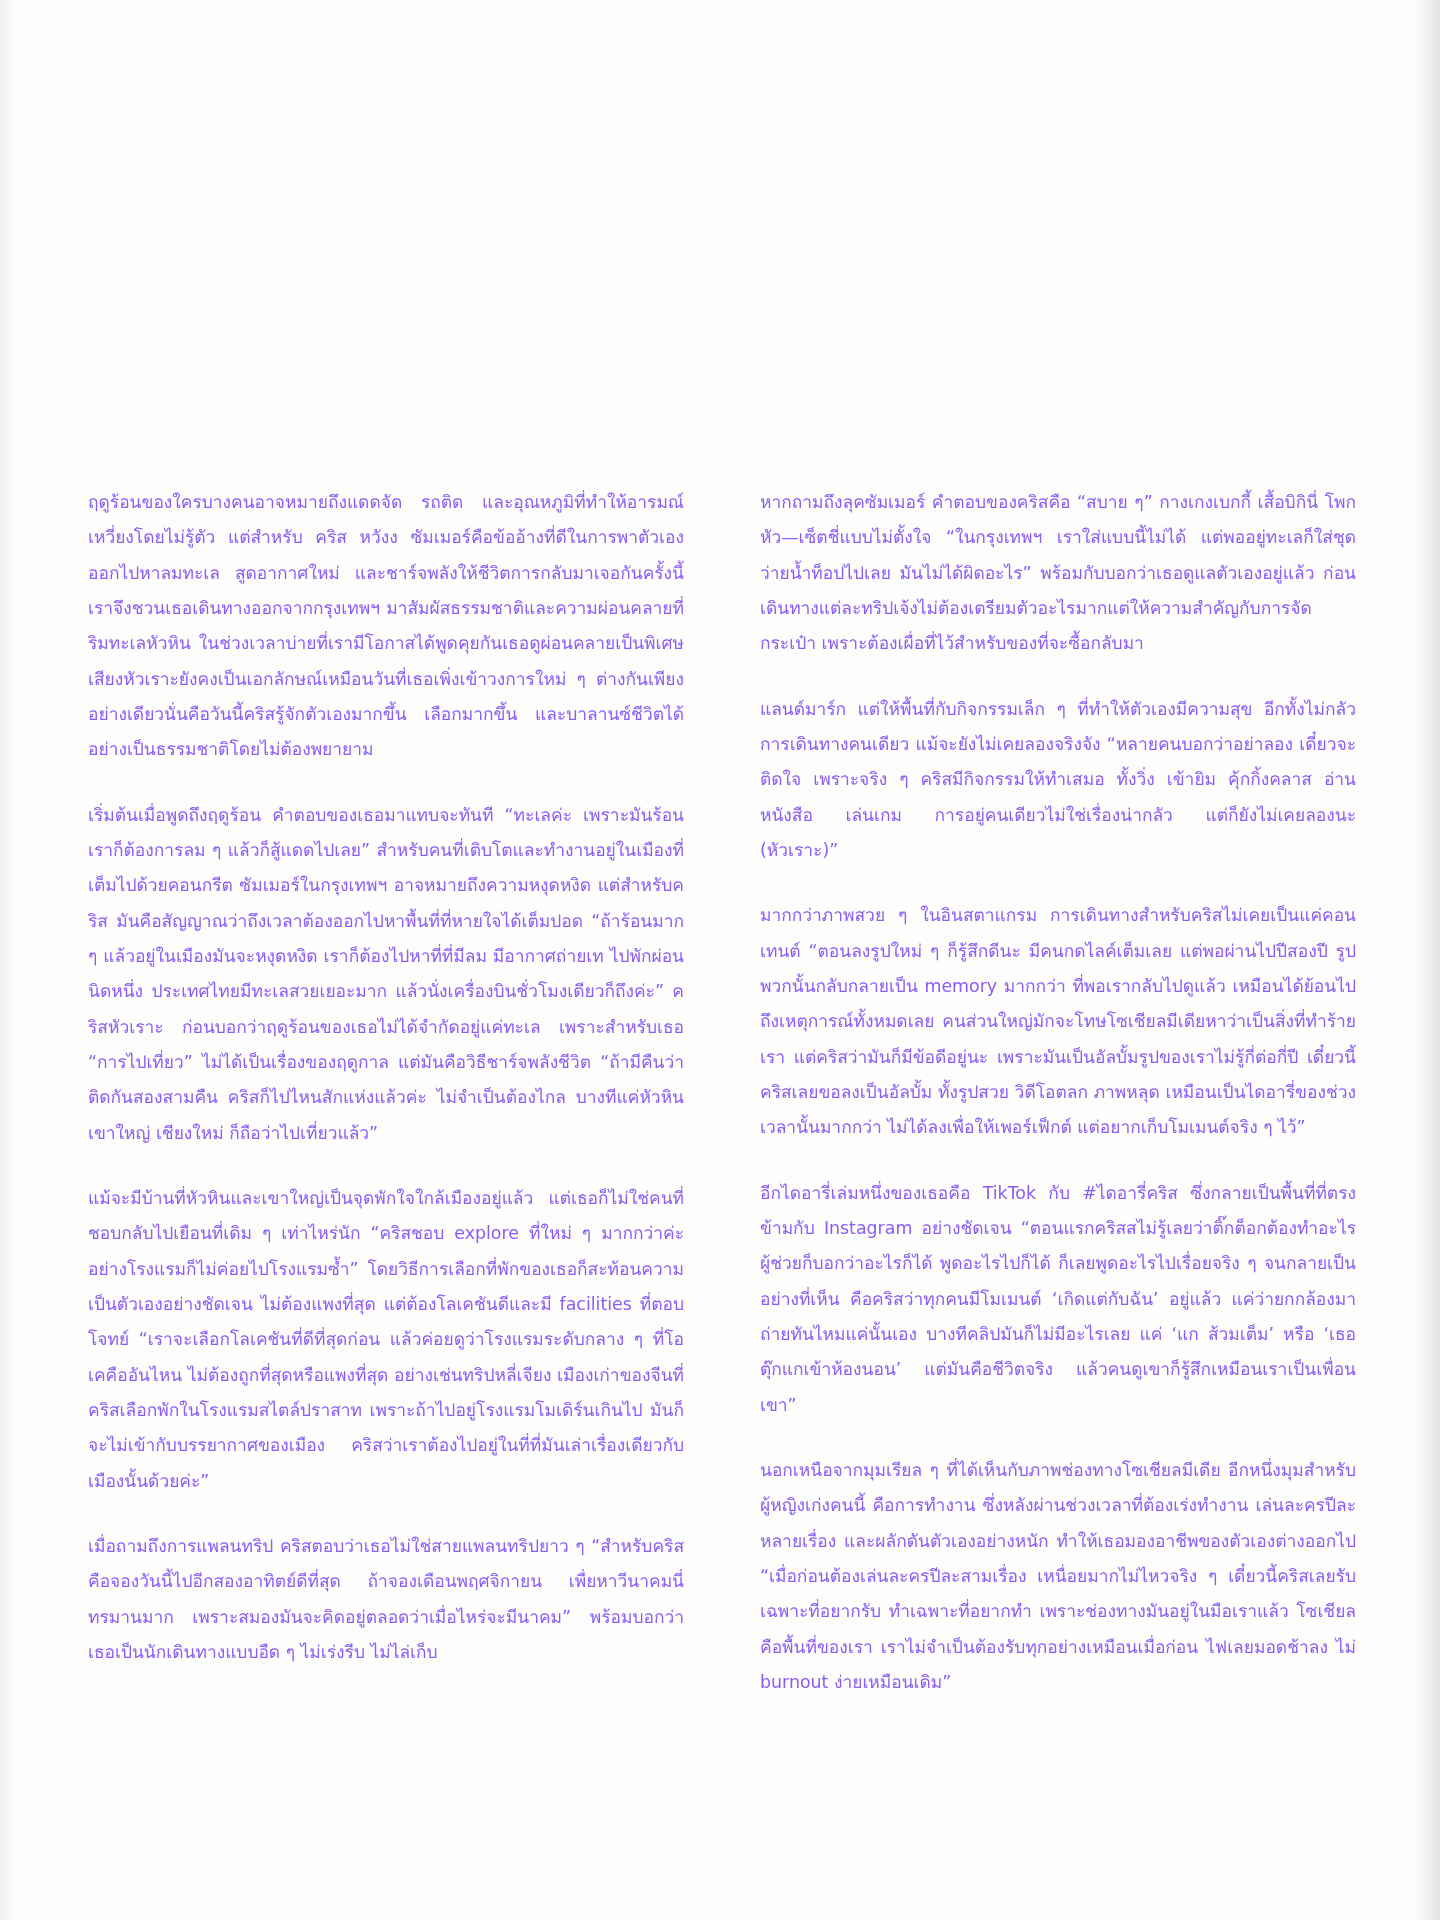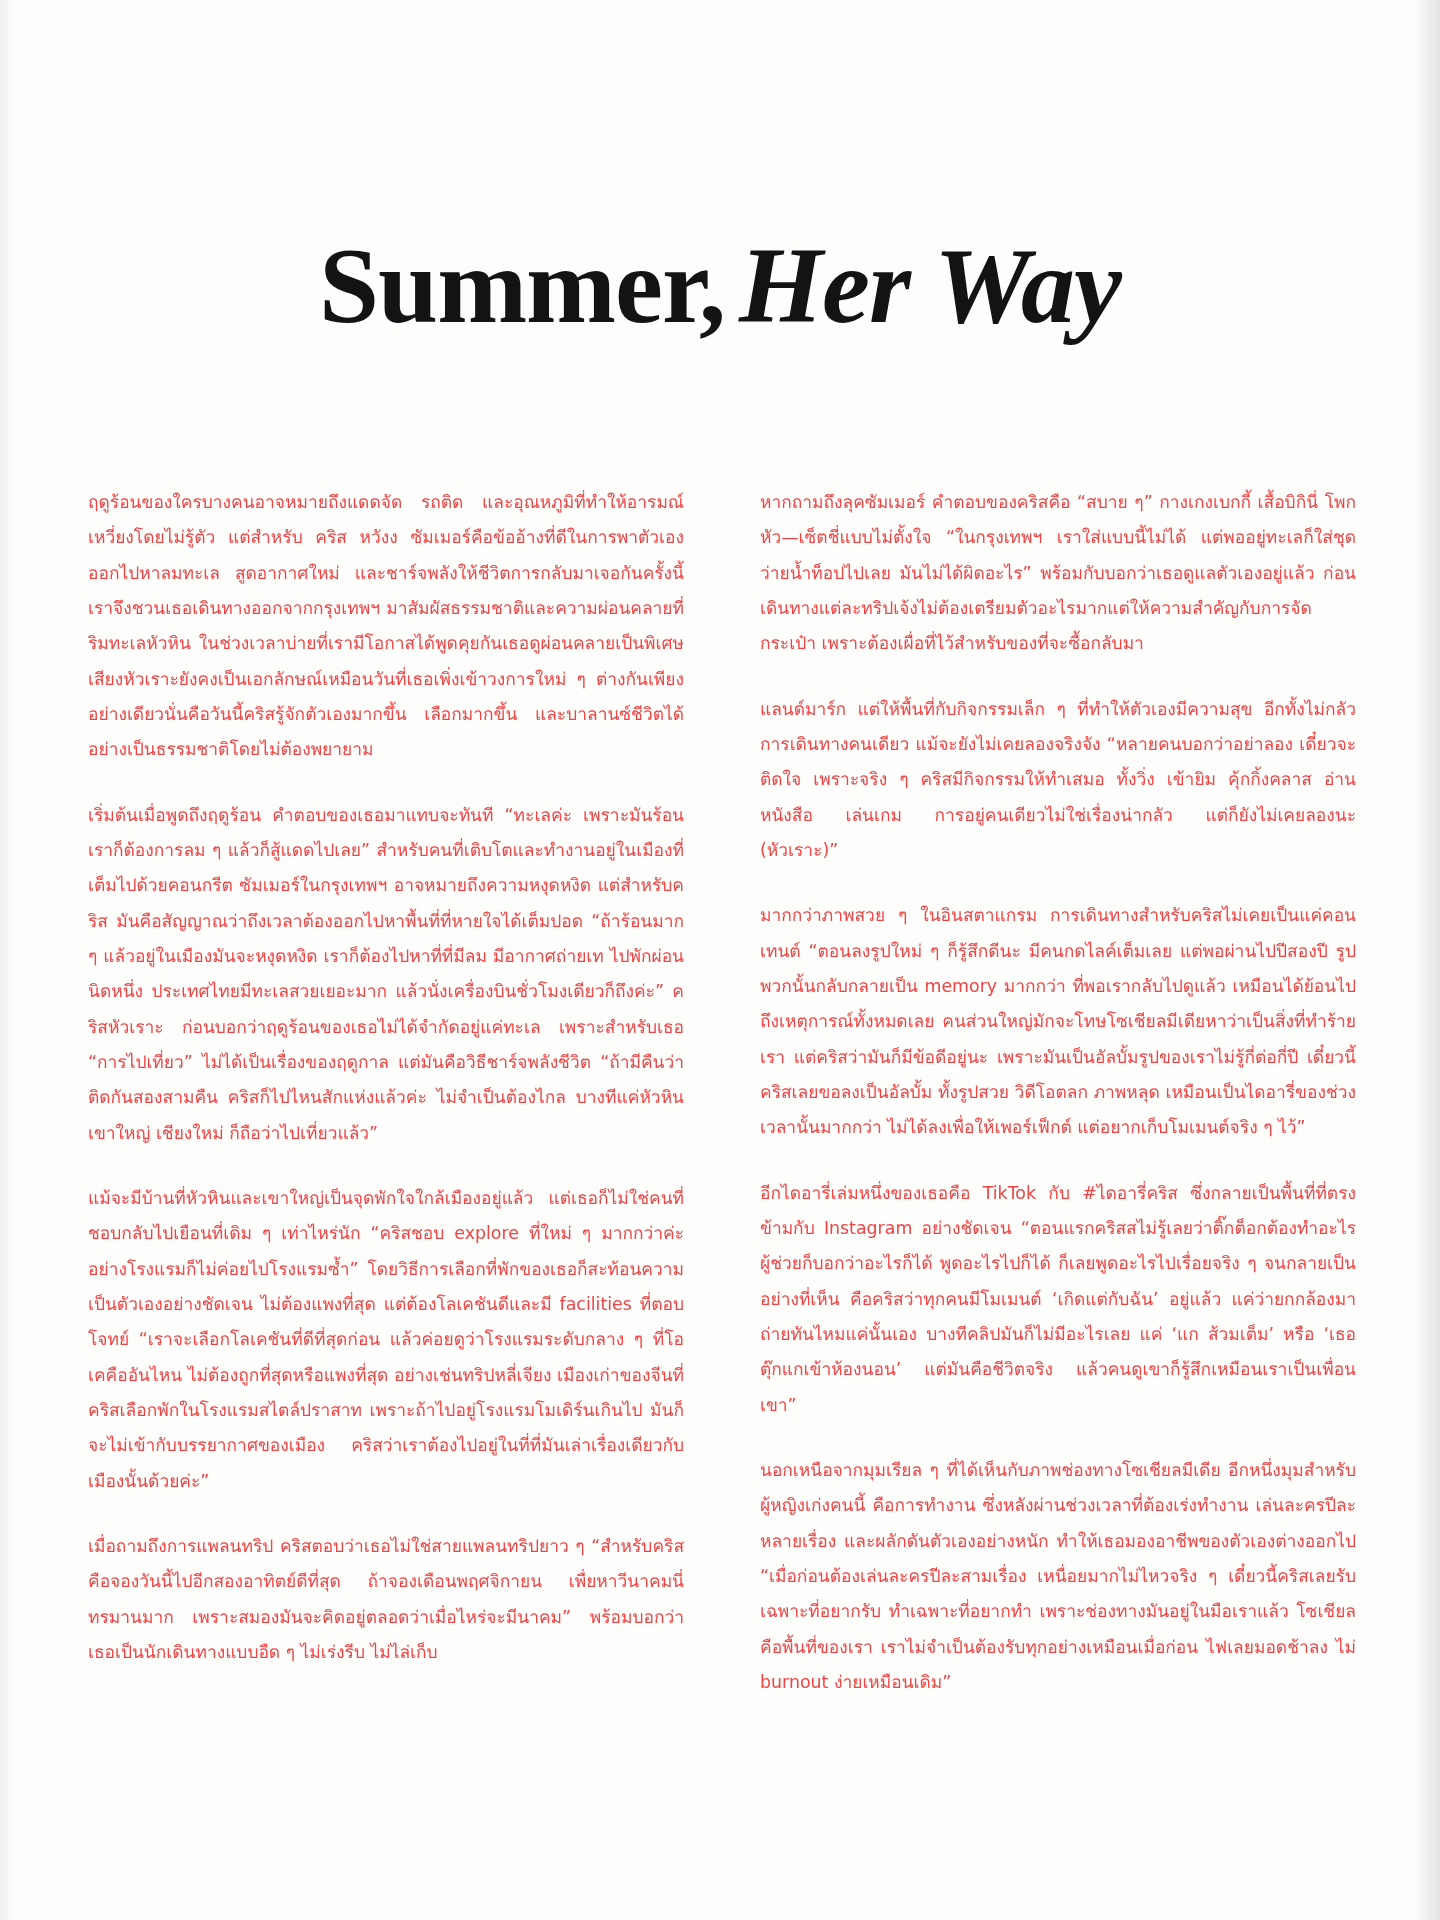--- a/index.html
+++ b/index.html
@@ -66,33 +66,30 @@
   .col {
     width: 596px;
   }
   .col p {
     margin: 0 0 30px 0;
     font-family: "DejaVu Sans", sans-serif;
     font-size: 17.4px;
     line-height: 2.03;
     text-align: justify;
     text-justify: inter-word;
-    color: #ef4444;
+    color: #8b5cf6;
     word-break: break-word;
   }
   .col p:last-child { margin-bottom: 0; }
 </style>
 </head>
 <body>
 
 <div class="page">
 
-  <h1 class="headline">
-    <span class="hl-roman">Summer,</span><span class="hl-italic">Her Way</span>
-  </h1>
 
   <div class="columns">
 
     <div class="col">
       <p>ฤดูร้อนของใครบางคนอาจหมายถึงแดดจัด รถติด และอุณหภูมิที่ทำให้อารมณ์เหวี่ยงโดยไม่รู้ตัว แต่สำหรับ คริส หวังง ซัมเมอร์คือข้ออ้างที่ดีในการพาตัวเองออกไปหาลมทะเล สูดอากาศใหม่ และชาร์จพลังให้ชีวิตการกลับมาเจอกันครั้งนี้เราจึงชวนเธอเดินทางออกจากกรุงเทพฯ มาสัมผัสธรรมชาติและความผ่อนคลายที่ริมทะเลหัวหิน ในช่วงเวลาบ่ายที่เรามีโอกาสได้พูดคุยกันเธอดูผ่อนคลายเป็นพิเศษ เสียงหัวเราะยังคงเป็นเอกลักษณ์เหมือนวันที่เธอเพิ่งเข้าวงการใหม่ ๆ ต่างกันเพียงอย่างเดียวนั่นคือวันนี้คริสรู้จักตัวเองมากขึ้น เลือกมากขึ้น และบาลานซ์ชีวิตได้อย่างเป็นธรรมชาติโดยไม่ต้องพยายาม</p>
       <p>เริ่มต้นเมื่อพูดถึงฤดูร้อน คำตอบของเธอมาแทบจะทันที “ทะเลค่ะ เพราะมันร้อน เราก็ต้องการลม ๆ แล้วก็สู้แดดไปเลย” สำหรับคนที่เติบโตและทำงานอยู่ในเมืองที่เต็มไปด้วยคอนกรีต ซัมเมอร์ในกรุงเทพฯ อาจหมายถึงความหงุดหงิด แต่สำหรับคริส มันคือสัญญาณว่าถึงเวลาต้องออกไปหาพื้นที่ที่หายใจได้เต็มปอด “ถ้าร้อนมาก ๆ แล้วอยู่ในเมืองมันจะหงุดหงิด เราก็ต้องไปหาที่ที่มีลม มีอากาศถ่ายเท ไปพักผ่อนนิดหนึ่ง ประเทศไทยมีทะเลสวยเยอะมาก แล้วนั่งเครื่องบินชั่วโมงเดียวก็ถึงค่ะ” คริสหัวเราะ ก่อนบอกว่าฤดูร้อนของเธอไม่ได้จำกัดอยู่แค่ทะเล เพราะสำหรับเธอ “การไปเที่ยว” ไม่ได้เป็นเรื่องของฤดูกาล แต่มันคือวิธีชาร์จพลังชีวิต “ถ้ามีคืนว่าติดกันสองสามคืน คริสก็ไปไหนสักแห่งแล้วค่ะ ไม่จำเป็นต้องไกล บางทีแค่หัวหิน เขาใหญ่ เชียงใหม่ ก็ถือว่าไปเที่ยวแล้ว”</p>
       <p>แม้จะมีบ้านที่หัวหินและเขาใหญ่เป็นจุดพักใจใกล้เมืองอยู่แล้ว แต่เธอก็ไม่ใช่คนที่ชอบกลับไปเยือนที่เดิม ๆ เท่าไหร่นัก “คริสชอบ explore ที่ใหม่ ๆ มากกว่าค่ะ อย่างโรงแรมก็ไม่ค่อยไปโรงแรมซ้ำ” โดยวิธีการเลือกที่พักของเธอก็สะท้อนความเป็นตัวเองอย่างชัดเจน ไม่ต้องแพงที่สุด แต่ต้องโลเคชันดีและมี facilities ที่ตอบโจทย์ “เราจะเลือกโลเคชันที่ดีที่สุดก่อน แล้วค่อยดูว่าโรงแรมระดับกลาง ๆ ที่โอเคคืออันไหน ไม่ต้องถูกที่สุดหรือแพงที่สุด อย่างเช่นทริปหลี่เจียง เมืองเก่าของจีนที่คริสเลือกพักในโรงแรมสไตล์ปราสาท เพราะถ้าไปอยู่โรงแรมโมเดิร์นเกินไป มันก็จะไม่เข้ากับบรรยากาศของเมือง คริสว่าเราต้องไปอยู่ในที่ที่มันเล่าเรื่องเดียวกับเมืองนั้นด้วยค่ะ”</p>
       <p>เมื่อถามถึงการแพลนทริป คริสตอบว่าเธอไม่ใช่สายแพลนทริปยาว ๆ “สำหรับคริสคือจองวันนี้ไปอีกสองอาทิตย์ดีที่สุด ถ้าจองเดือนพฤศจิกายน เพื่ยหาวีนาคมนี่ทรมานมาก เพราะสมองมันจะคิดอยู่ตลอดว่าเมื่อไหร่จะมีนาคม” พร้อมบอกว่าเธอเป็นนักเดินทางแบบอืด ๆ ไม่เร่งรีบ ไม่ไล่เก็บ</p>
     </div>
 

